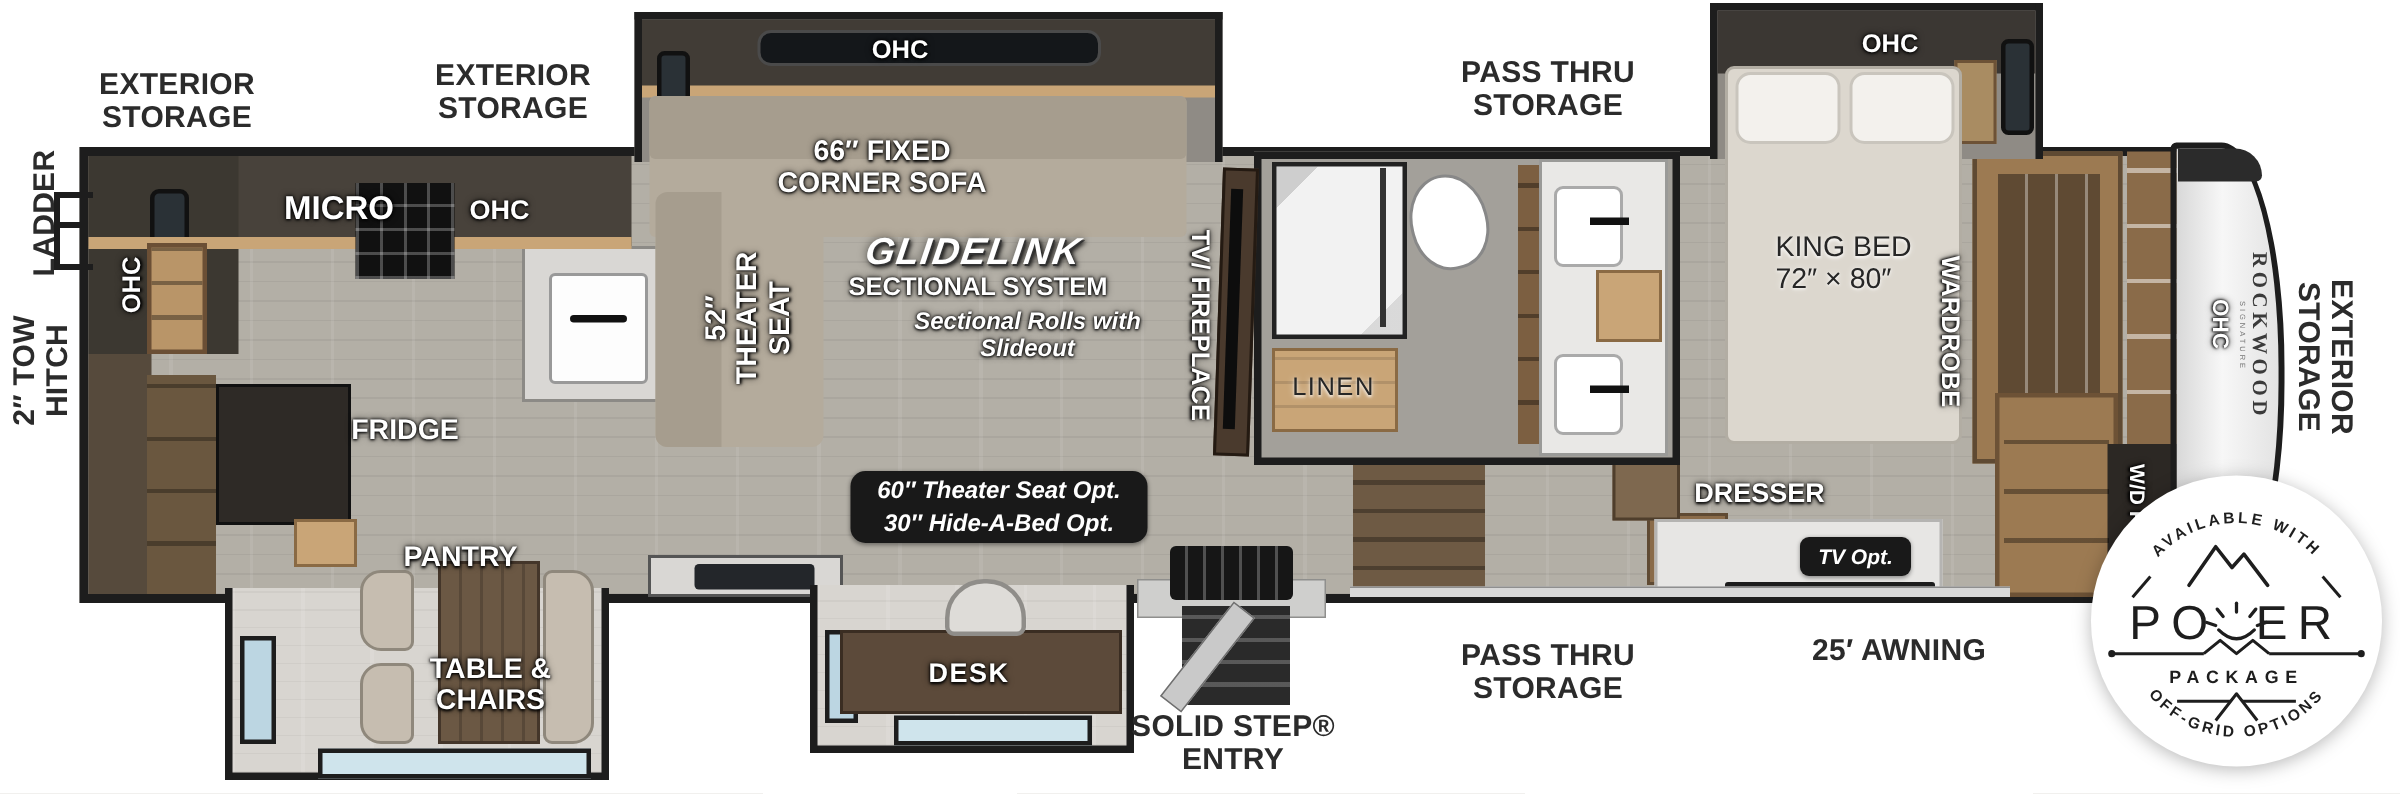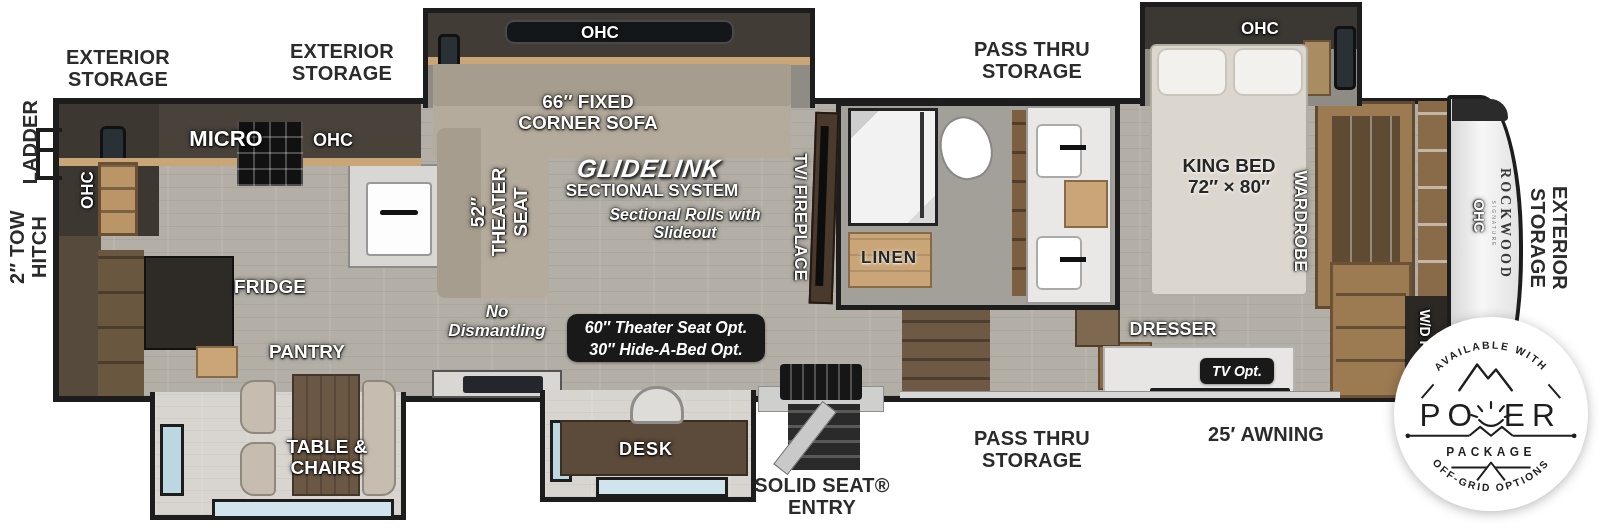--- a/index.html
+++ b/index.html
@@ -11,21 +11,21 @@
                      repeating-linear-gradient(0deg,rgba(0,0,0,.05) 0 1px,rgba(0,0,0,0) 1px 13px);}
   .floor-light{background-color:#d8d5d0;
     background-image:repeating-linear-gradient(90deg,rgba(255,255,255,.10) 0 2px,rgba(0,0,0,0) 2px 46px),
                      repeating-linear-gradient(0deg,rgba(0,0,0,.04) 0 1px,rgba(0,0,0,0) 1px 12px);}
   .wall{border:6px solid #1d1d1d;box-sizing:border-box;}
   .slide{border:5px solid #1d1d1d;box-sizing:border-box;}
   .lbl-out{color:#2b2b2b;font-weight:700;font-size:20px;line-height:1.12;text-align:center;
            letter-spacing:.2px;white-space:nowrap;z-index:20;}
   .lbl-in{color:#fff;font-weight:700;text-align:center;line-height:1.12;white-space:nowrap;z-index:20;
           text-shadow:0 1px 2px rgba(0,0,0,.95),0 0 5px rgba(0,0,0,.75),0 0 2px rgba(0,0,0,.9);}
-  .lbl-dk{color:#262626;font-weight:700;text-align:center;line-height:1.12;white-space:nowrap;z-index:20;
+  .lbl-dk{color:#262626;font-weight:400;text-align:left;line-height:1.12;white-space:nowrap;z-index:20;
           text-shadow:0 1px 2px rgba(255,255,255,.85),0 0 5px rgba(255,255,255,.65);}
   .ital{font-style:italic;}
   .ctr{transform:translate(-50%,-50%);}
   .rotccw{transform:translate(-50%,-50%) rotate(-90deg);}
   .rotcw{transform:translate(-50%,-50%) rotate(90deg);}
   .optbox{background:#191919;border-radius:10px;color:#fff;font-weight:700;font-style:italic;
           text-align:center;z-index:22;box-shadow:0 1px 3px rgba(0,0,0,.4);}
   .seamsV{background-image:repeating-linear-gradient(90deg,rgba(0,0,0,0) 0 84px,rgba(0,0,0,.20) 84px 87px);}
   .seamsH{background-image:repeating-linear-gradient(0deg,rgba(0,0,0,0) 0 52px,rgba(0,0,0,.20) 52px 55px);}
   .drawers{background-image:repeating-linear-gradient(0deg,rgba(0,0,0,0) 0 30px,rgba(0,0,0,.35) 30px 33px);}
@@ -166,36 +166,36 @@
     <span style="display:block;">PASS THRU</span>
     <span style="display:block;">STORAGE</span>
   </div>
   <div class="abs lbl-out rotccw" style="left:30px;top:142px;">LADDER</div>
   <div class="abs lbl-out rotccw" style="left:28px;top:247px;">
     <span style="display:block;">2″ TOW</span>
     <span style="display:block;">HITCH</span>
   </div>
   <div class="abs lbl-out ctr" style="left:1266px;top:434px;">25′ AWNING</div>
   <div class="abs lbl-out ctr" style="left:822px;top:496px;">
-    <span style="display:block;">SOLID SEAT®</span>
+    <span style="display:block;">SOLID STEP®</span>
     <span style="display:block;">ENTRY</span>
   </div>
   <div class="abs lbl-out rotcw" style="left:1549px;top:238px;">
     <span style="display:block;">EXTERIOR</span>
     <span style="display:block;">STORAGE</span>
   </div>
 
   <div class="abs" style="left:36px;top:128px;width:22px;height:44px;border:4px solid #1d1d1d;border-right:none;z-index:4;"></div>
   <div class="abs" style="left:36px;top:148px;width:22px;height:4px;background:#1d1d1d;z-index:4;"></div>
 
   <div class="abs lbl-in rotccw" style="left:88px;top:190px;font-size:17px;">OHC</div>
   <div class="abs lbl-in ctr" style="left:226px;top:139px;font-size:22px;">MICRO</div>
   <div class="abs lbl-in ctr" style="left:333px;top:140px;font-size:18px;">OHC</div>
   <div class="abs lbl-in ctr" style="left:270px;top:287px;font-size:19px;">FRIDGE</div>
-  <div class="abs lbl-in ctr" style="left:307px;top:352px;font-size:19px;">PANTRY</div>
+  <div class="abs lbl-in ctr" style="left:307px;top:372px;font-size:19px;">PANTRY</div>
   <div class="abs lbl-in ctr" style="left:327px;top:457px;font-size:19px;">
     <span style="display:block;text-align:right;">TABLE &amp;</span>
     <span style="display:block;">CHAIRS</span>
   </div>
   <div class="abs lbl-in ctr" style="left:646px;top:449px;font-size:18px;letter-spacing:1px;">DESK</div>
 
   <div class="abs lbl-in ctr" style="left:600px;top:33px;font-size:17px;">OHC</div>
   <div class="abs lbl-in ctr" style="left:588px;top:112px;font-size:19px;">
     <span style="display:block;">66″ FIXED</span>
     <span style="display:block;">CORNER SOFA</span>
@@ -204,24 +204,20 @@
               transform:translate(-50%,-50%) skewX(-8deg);text-shadow:1px 1px 0 #333,2px 2px 3px rgba(0,0,0,.9),0 0 6px rgba(0,0,0,.6);">GLIDELINK</div>
   <div class="abs lbl-in ctr" style="left:652px;top:191px;font-size:17px;">SECTIONAL SYSTEM</div>
   <div class="abs lbl-in ctr ital" style="left:649px;top:224px;font-size:16px;margin-left:36px;">
     <span style="display:block;">Sectional Rolls with</span>
     <span style="display:block;">Slideout</span>
   </div>
   <div class="abs lbl-in rotccw" style="left:499px;top:212px;font-size:19px;">
     <span style="display:block;">52″</span>
     <span style="display:block;">THEATER</span>
     <span style="display:block;">SEAT</span>
-  </div>
-  <div class="abs lbl-in ctr ital" style="left:497px;top:321px;font-size:17px;">
-    <span style="display:block;">No</span>
-    <span style="display:block;">Dismantling</span>
   </div>
   <div class="abs lbl-in rotcw" style="left:800px;top:217px;font-size:17px;">TV/ FIREPLACE</div>
 
   <div class="abs optbox" style="left:567px;top:314px;width:198px;height:48px;font-size:16px;line-height:1.38;padding-top:3px;box-sizing:border-box;">
     <span style="display:block;font-style:italic;">60″ Theater Seat Opt.</span>
     <span style="display:block;">30″ Hide-A-Bed Opt.</span>
   </div>
 
   <div class="abs lbl-dk ctr" style="left:889px;top:258px;font-size:17px;letter-spacing:1px;">LINEN</div>
 

